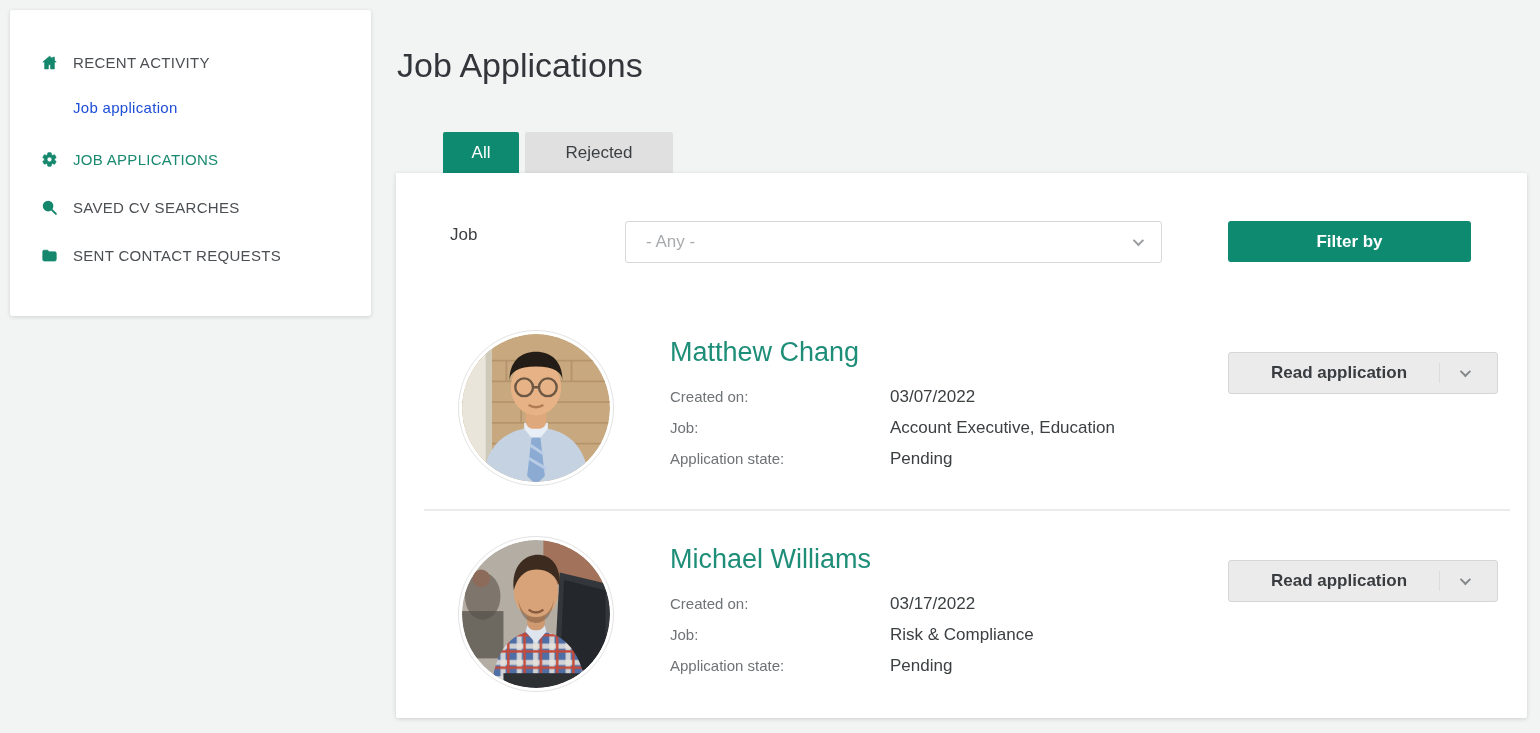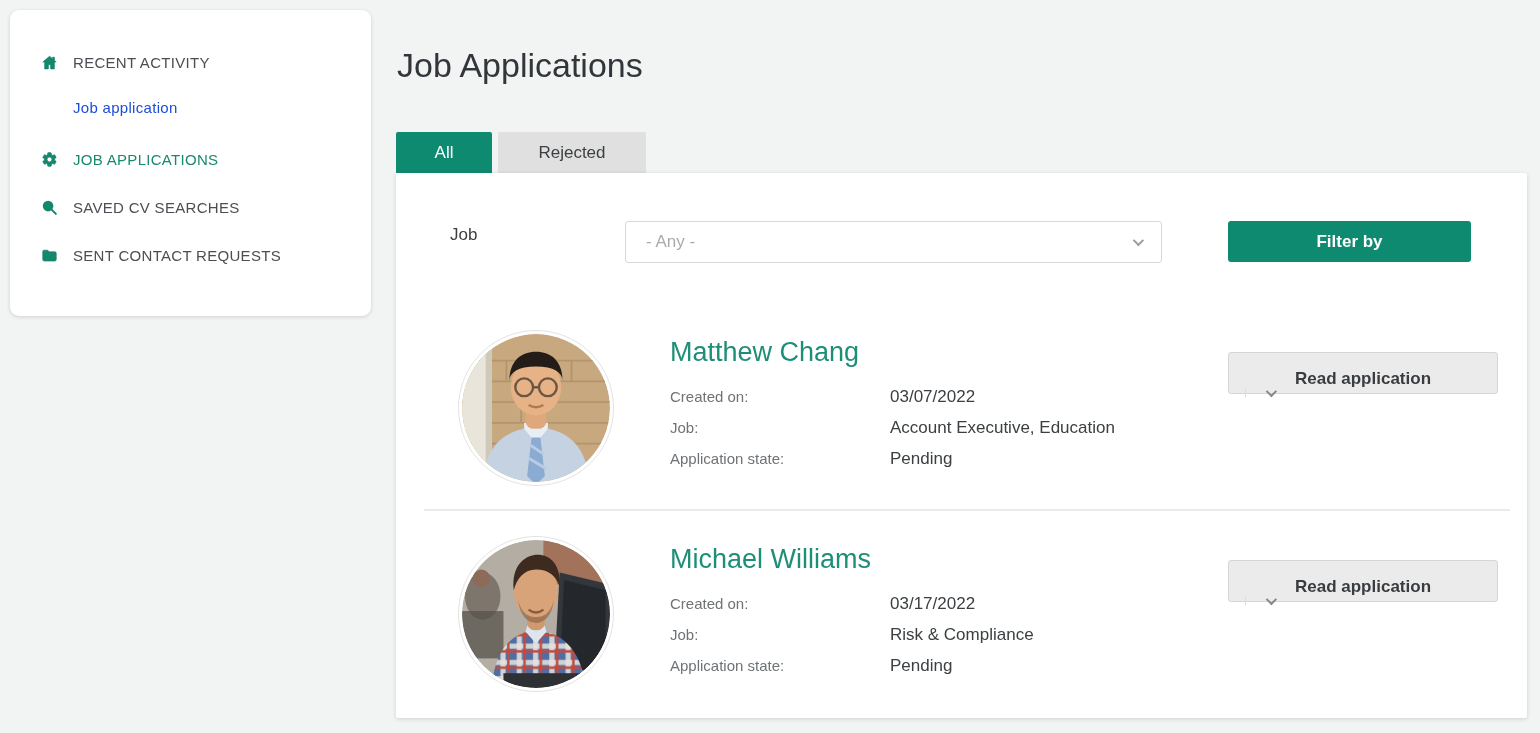--- a/index.html
+++ b/index.html
@@ -3,21 +3,21 @@
 <meta charset="utf-8">
 <style>
   * { margin:0; padding:0; box-sizing:border-box; }
   html,body { width:1540px; height:733px; }
   body { font-family:"Liberation Sans", sans-serif; background:#f2f3f3; }
   .screen { position:relative; width:1540px; height:733px; background:#f2f3f3; overflow:hidden; }
 
   
   .sidebar {
     position:absolute; left:10px; top:10px; width:361px; height:306px;
-    background:#ffffff; border-radius:9px;
+    background:#ffffff; border-radius:3px;
     box-shadow:0 1px 4px rgba(0,0,0,0.14);
   }
   .side-item {
     position:absolute; left:30px; height:24px;
     display:flex; align-items:center; gap:15px;
     font-size:15px; letter-spacing:0.3px; color:#4b4e52; cursor:pointer;
     white-space:nowrap;
   }
   .side-item .ic { width:18px; height:18px; flex:0 0 18px; display:flex; align-items:center; justify-content:center; }
   .side-item .ic svg { width:17px; height:17px; fill:#14876c; stroke:#14876c; }
@@ -30,21 +30,21 @@
     font-size:34px; font-weight:400; color:#32363a;
   }
 
   
   .tabs { position:absolute; left:396px; top:132px; display:flex; gap:6px; }
   .tab {
     height:41px; display:flex; align-items:center; justify-content:center;
     background:#e0e0e0; color:#3c3f42; font-size:17px;
     border-radius:2px 2px 0 0; cursor:pointer;
   }
-  .tab.t0 { width:96px; }
+  .tab.t0 { width:76px;margin-left:47px; }
   .tab.t1 { width:171px; }
   .tab.t2 { width:148px; }
   .tab.active { background:#0e8a70; color:#ffffff; }
 
   
   .panel {
     position:absolute; left:396px; top:173px; width:1131px; height:545px;
     background:#ffffff; border-radius:0 2px 2px 2px;
     box-shadow:0 1px 4px rgba(0,0,0,0.15);
   }
@@ -83,23 +83,22 @@
     white-space:nowrap;
   }
   .detail-rows { position:absolute; left:274px; }
   .drow { display:flex; height:31px; align-items:center; }
   .drow .lbl { width:220px; font-size:15px; color:#6f7376; }
   .drow .val { font-size:17px; color:#3c4043; white-space:nowrap; }
 
   .read-btn {
     position:absolute; left:832px; width:270px; height:42px;
     background:#ebebeb; border:1px solid #d6d6d6; border-radius:3px;
-    display:flex; align-items:stretch; cursor:pointer; padding:16px;
+    display:flex; align-items:stretch; cursor:pointer; padding:10px;
     font-family:"Liberation Sans", sans-serif;
-    flex-direction:column;
   }
   .read-btn .txt {
     flex:1; display:flex; align-items:center; justify-content:center;
     font-size:17px; font-weight:700; color:#3a3d40;
   }
   .read-btn .caret {
     width:48px; display:flex; align-items:center; justify-content:center;
     border-left:1px solid #dcdcdc;
   }
   .divider { position:absolute; left:28px; top:336px; width:1086px; height:2px; background:#ebebeb; }

